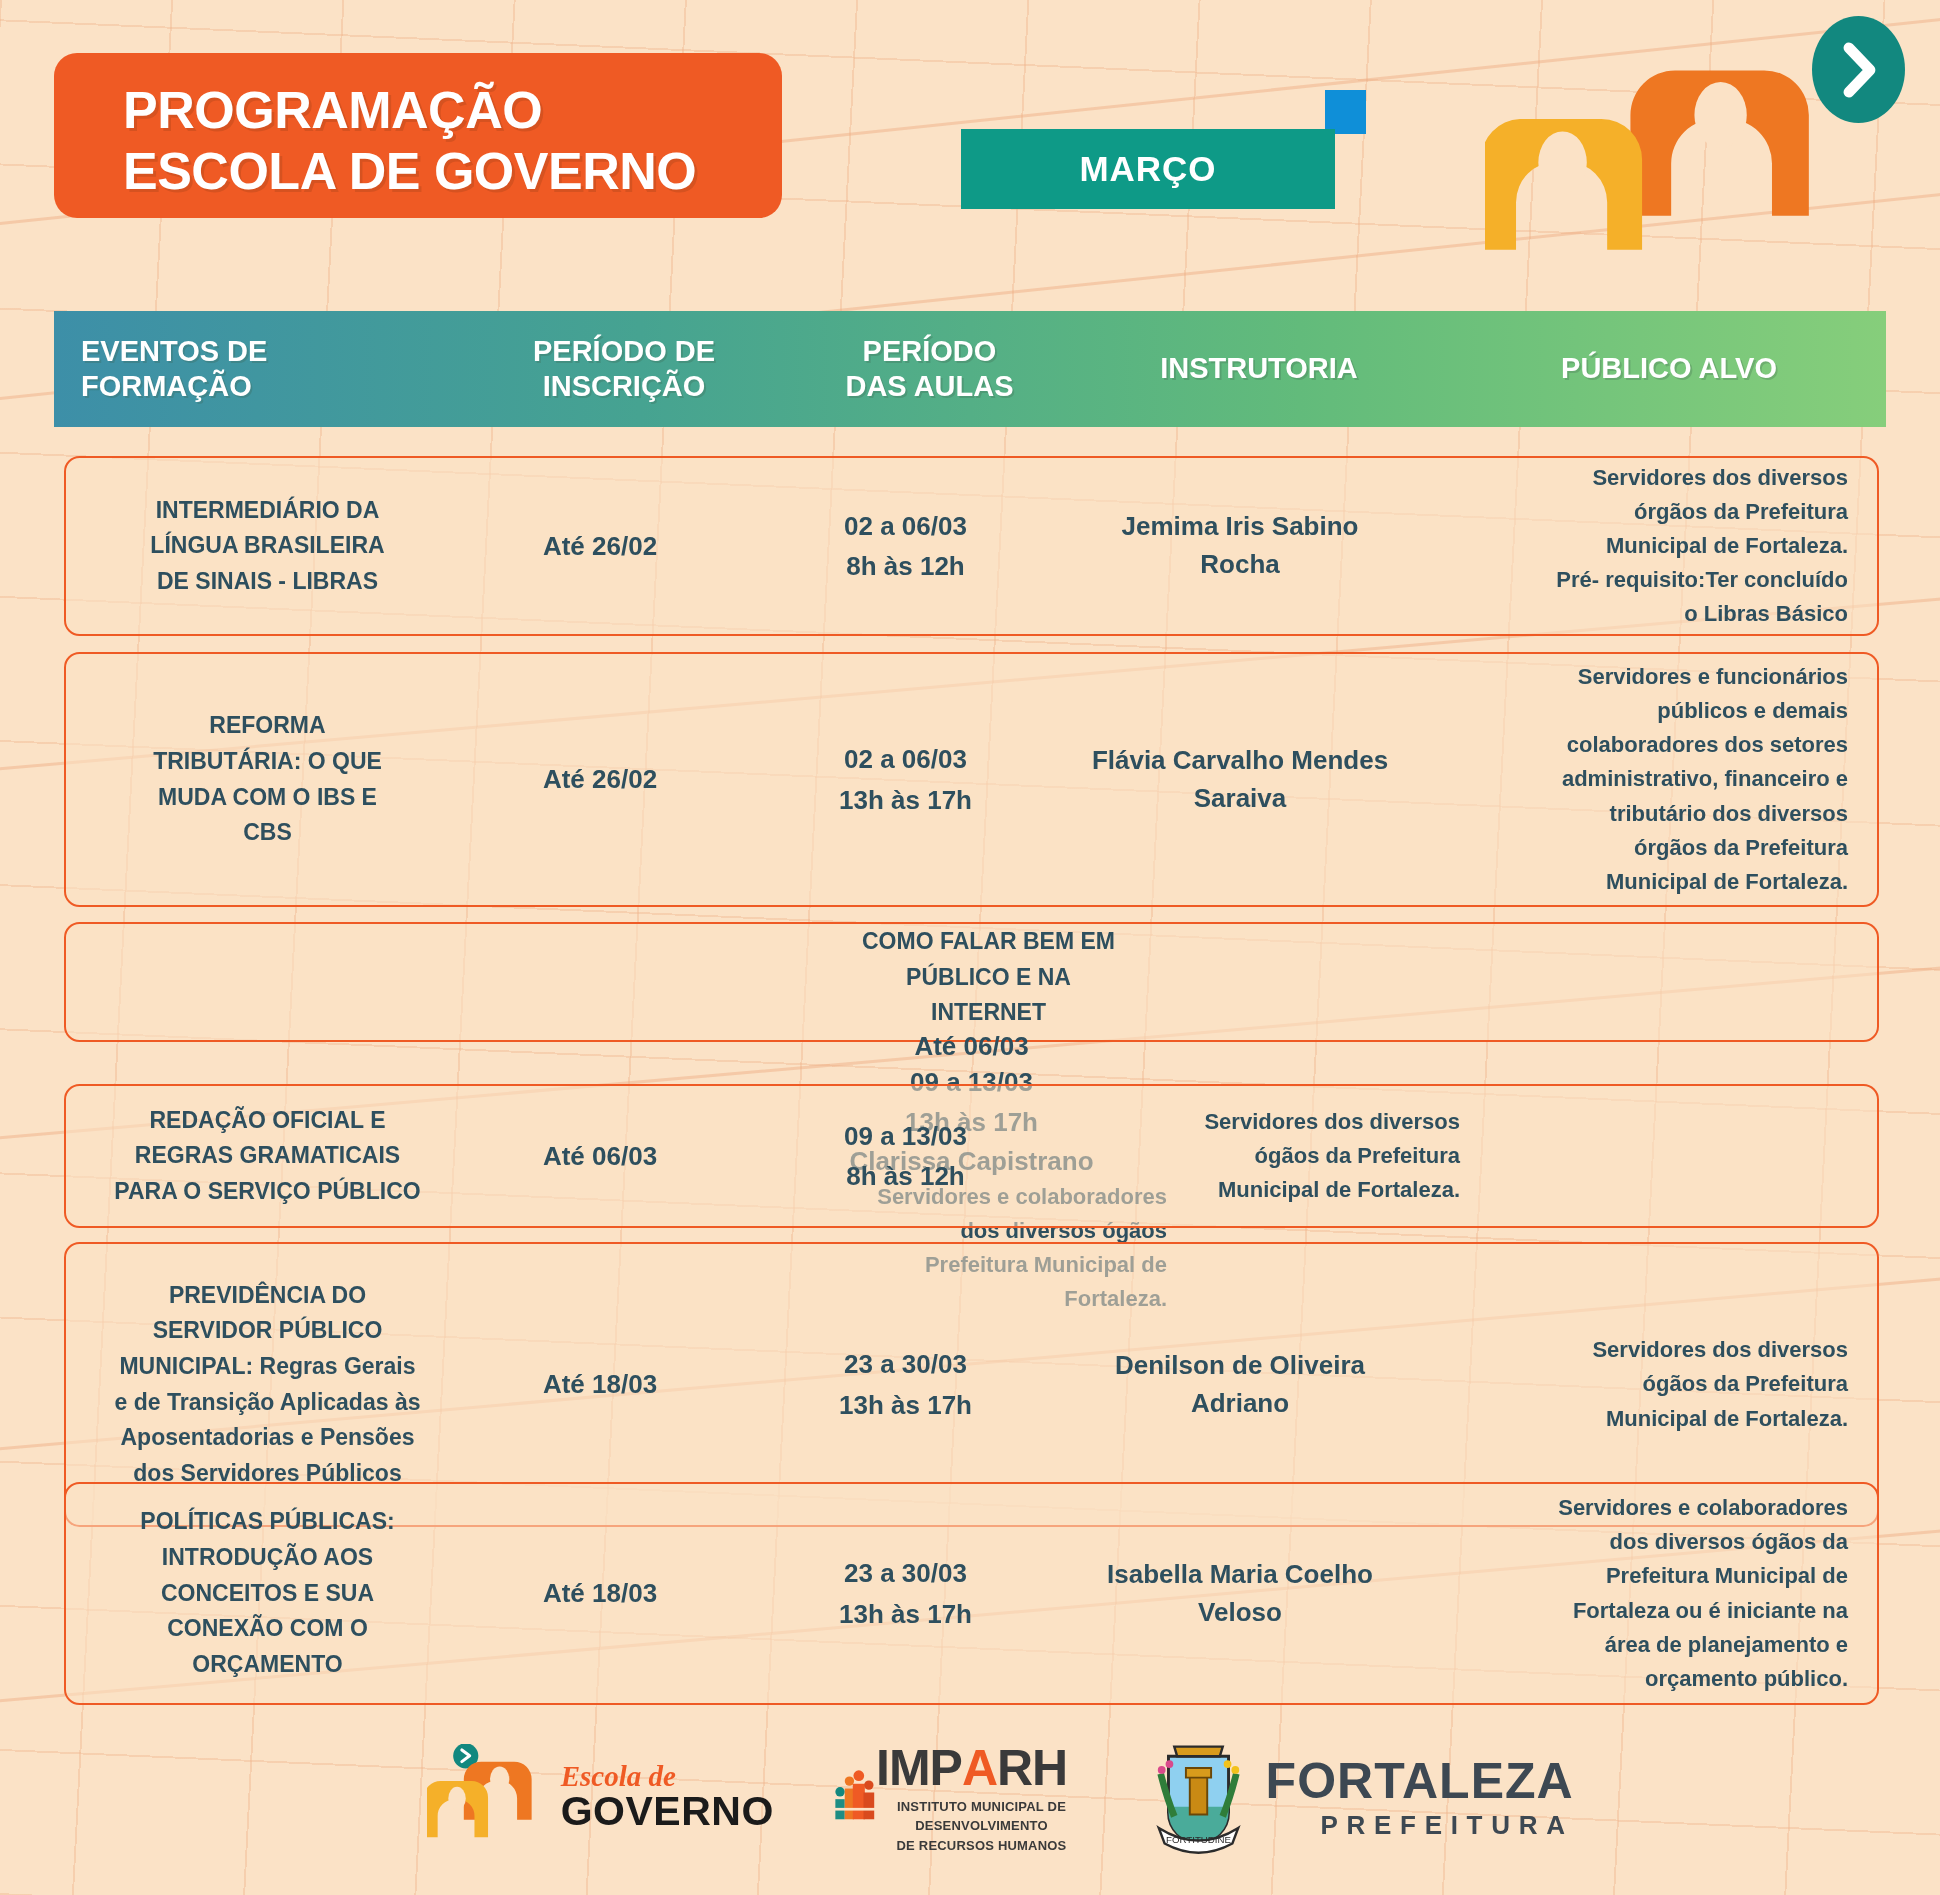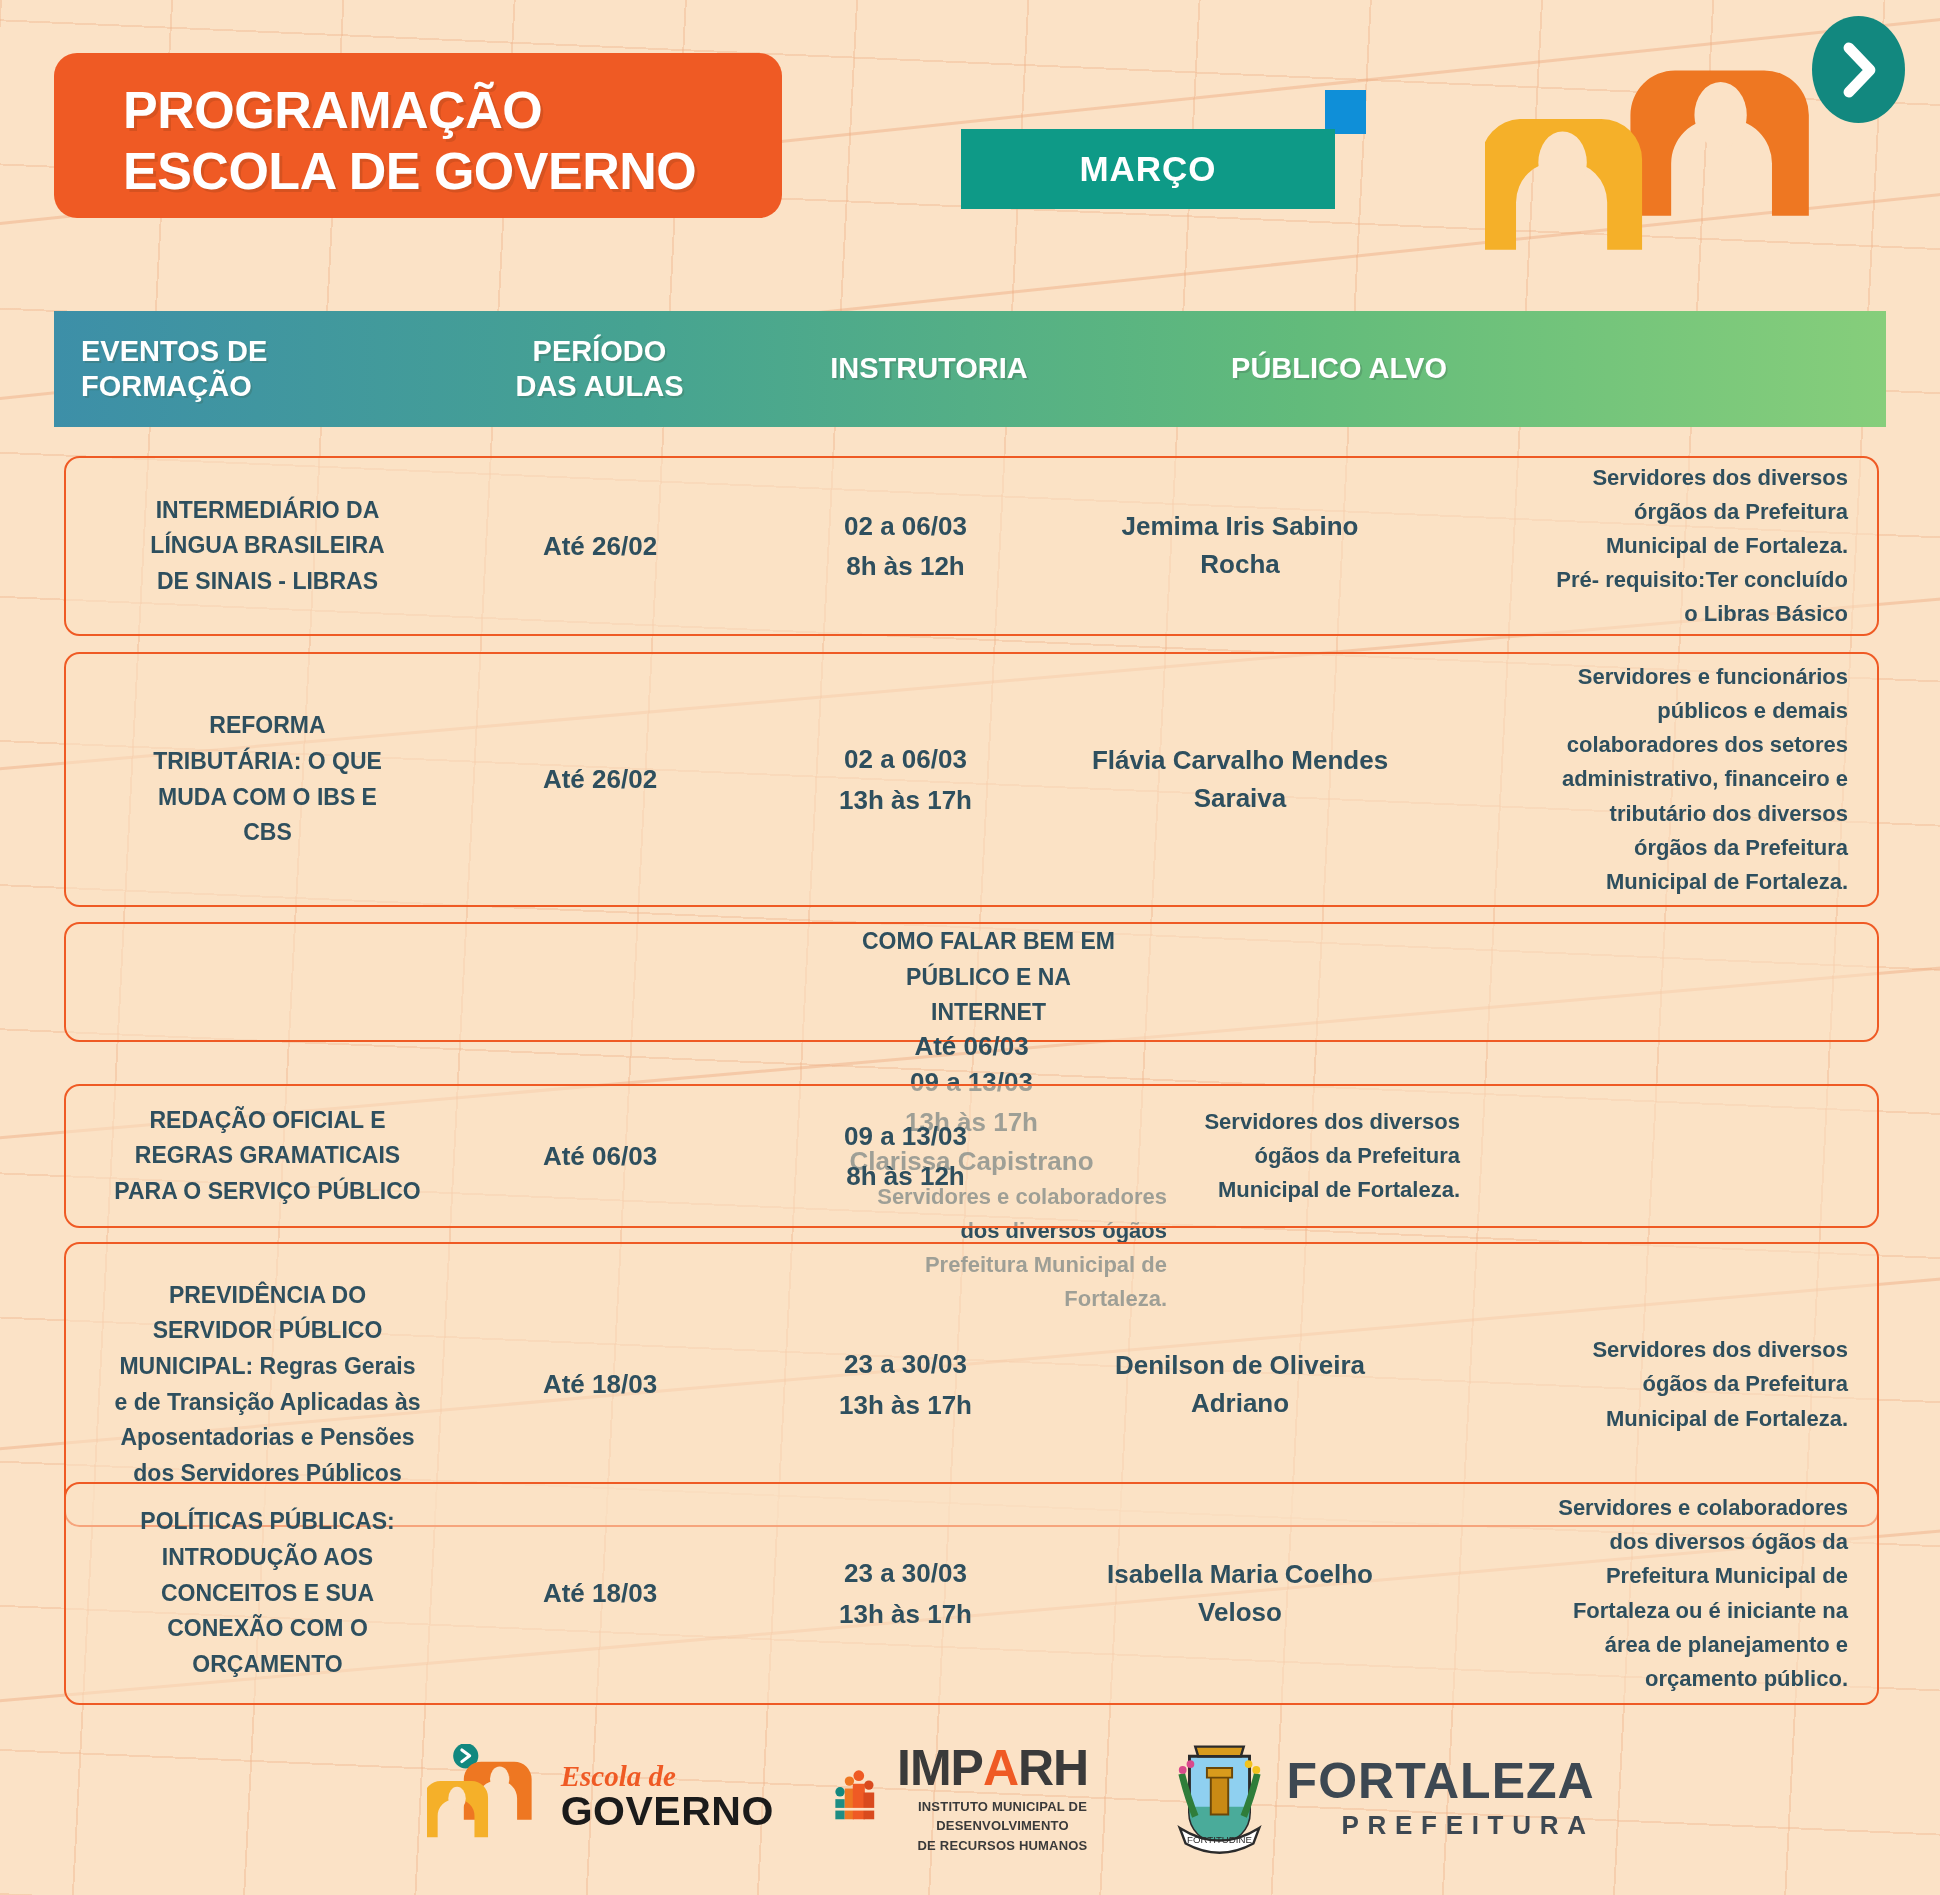--- a/index.html
+++ b/index.html
@@ -91,21 +91,21 @@
   .cell.c3{width:388px;text-align:center;font-size:26px;font-weight:bold;line-height:1.45;white-space:pre-line;}
   .cell.c4{width:437px;text-align:right;padding-right:23px;font-size:22px;font-weight:bold;line-height:1.55;white-space:pre-line;}
 
   
   .footer{position:absolute;left:0;top:1733px;width:1941px;height:162px;}
   .logos{position:absolute;left:427px;top:5.8px;width:1106px;height:116px;display:flex;align-items:center;gap:58px;}
   .logo{display:flex;align-items:center;}
   .eg-txt{margin-left:9.7px;line-height:1;}
   .eg-txt .l1{color:#ef5a24;font-size:29px;font-style:italic;font-weight:bold;font-family:"Liberation Serif",serif;}
   .eg-txt .l2{color:#1b1b1b;font-size:41px;font-weight:bold;letter-spacing:0.5px;}
-  .imparh-txt{margin-left:21px;}
+  .imparh-txt{margin-left:0;}
   .imparh-txt .big{font-size:50px;font-weight:bold;color:#3a3a3a;letter-spacing:-1px;}
   .imparh-txt .big b{color:#ef5a24;}
   .imparh-txt .sm{font-size:13px;font-weight:bold;color:#3a3a3a;text-align:center;line-height:1.5;letter-spacing:0.2px;}
   .fort-txt{margin-left:13.6px;}
   .fort-txt .big{font-size:50px;font-weight:bold;color:#3d4852;letter-spacing:1px;}
   .fort-txt .sm{font-size:26px;font-weight:bold;color:#3d4852;letter-spacing:8.7px;text-align:right;}
 
   
   .arms{position:relative;width:107px;height:124px;}
 </style>
@@ -145,20 +145,22 @@
     <div class="chev">
       <svg width="45" height="56" viewBox="0 0 46 58">
           <path d="M13 6 L35 29 L13 52" stroke="#ffffff" stroke-width="11" fill="none" stroke-linecap="round" stroke-linejoin="round"></path>
         </svg>
     </div>
   </div>
 
   <div class="thead">
     <div class="th c0">EVENTOS DE
 FORMAÇÃO</div>
+    <div class="th c1">PERÍODO DE
+INSCRIÇÃO</div>
     <div class="th c2">PERÍODO
 DAS AULAS</div>
     <div class="th c3">INSTRUTORIA</div>
     <div class="th c4">PÚBLICO ALVO</div>
   </div>
 
   <div class="row" style="top:456px;height:180px;">
     <div class="cell c0">INTERMEDIÁRIO DA
 LÍNGUA BRASILEIRA
 DE SINAIS - LIBRAS</div>

